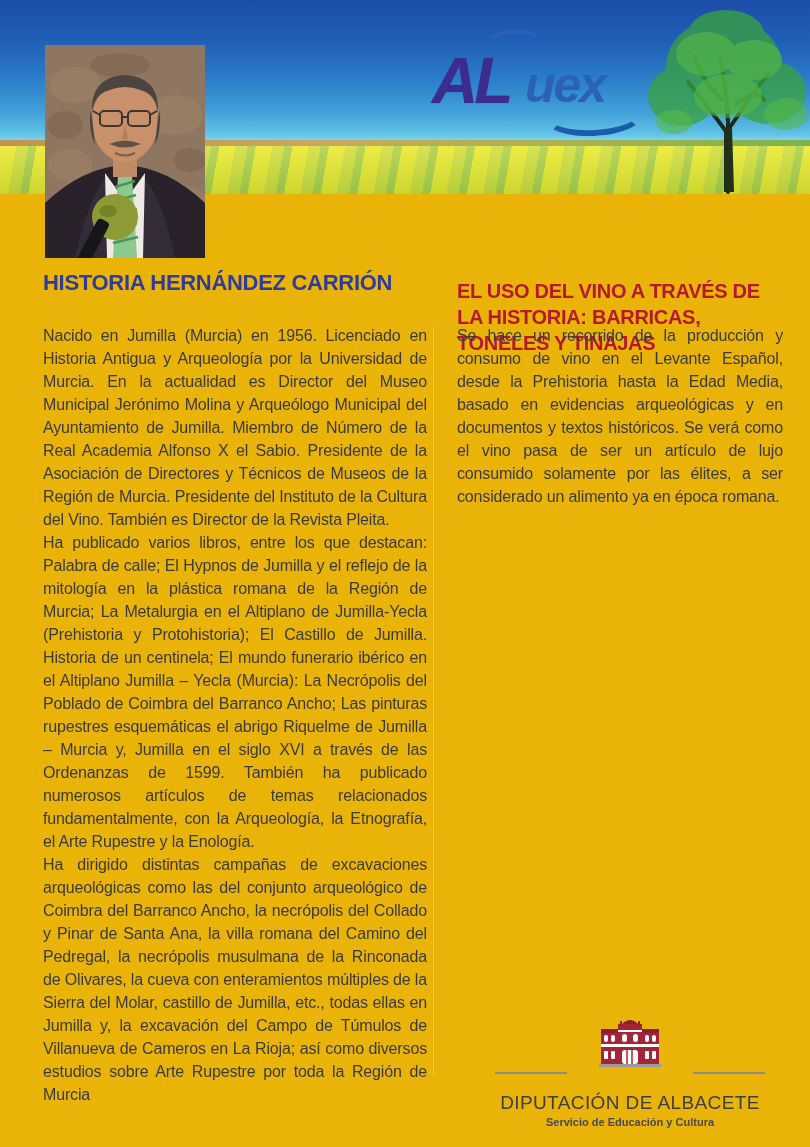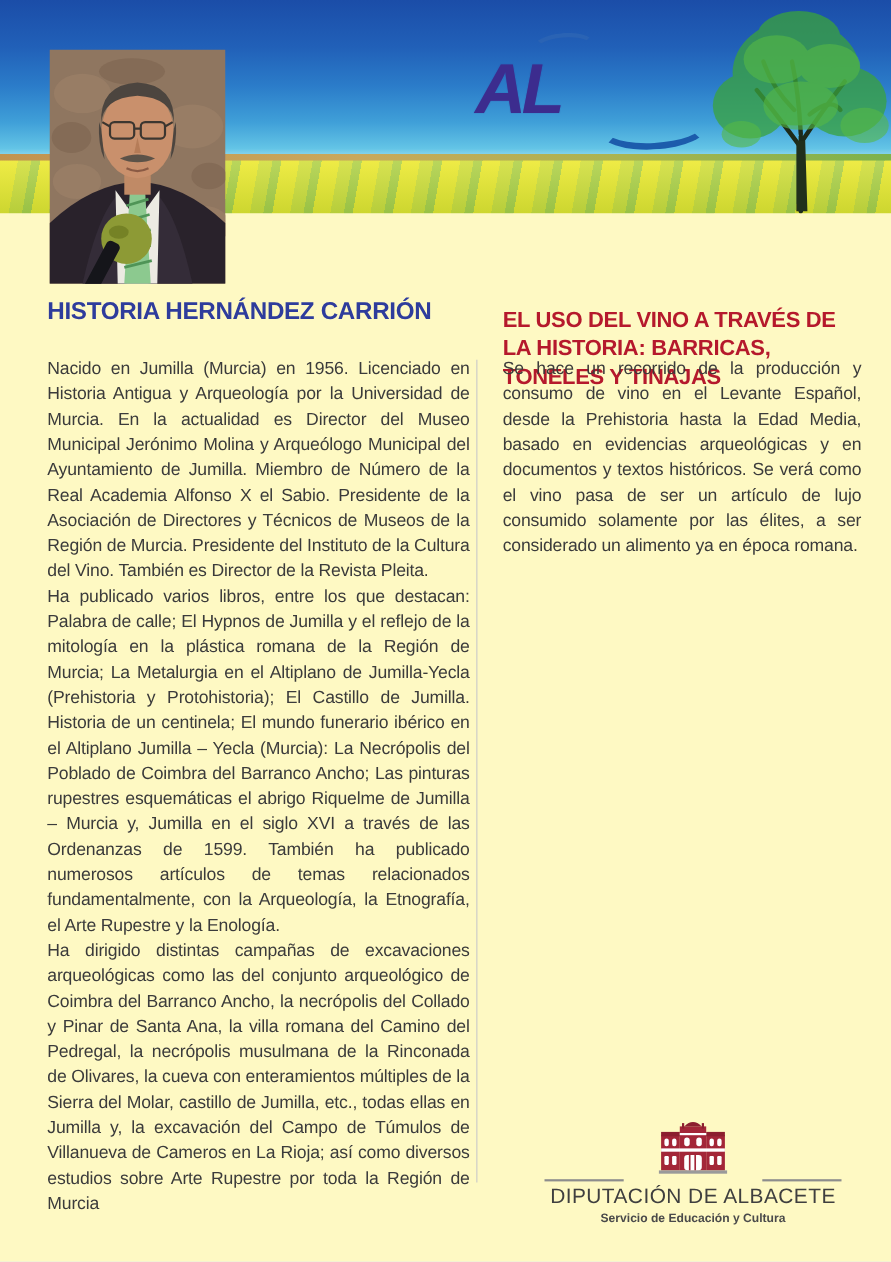--- a/index.html
+++ b/index.html
@@ -1,19 +1,19 @@
 <!DOCTYPE html>
 <html><head>
 <meta charset="utf-8">
 <style>
   * { margin:0; padding:0; box-sizing:border-box; }
   html,body { background:#e9e9e9; }
   .page {
     position:relative; width:810px; height:1147px; margin:0 auto;
-    background:#fef9c3; overflow:hidden;
+    background:#eab308; overflow:hidden;
     font-family:"Liberation Sans", sans-serif;
   }
 
   
   .header { position:absolute; left:0; top:0; width:810px; height:194px; overflow:hidden; }
   .sky {
     position:absolute; left:0; top:0; width:100%; height:142px;
     background:linear-gradient(180deg,#1b4da8 0%,#2160b8 30%,#2b7cc9 55%,#3f9fd8 78%,#63c4e6 95%,#8fd8ec 100%);
   }
   .horizon {
@@ -88,21 +88,21 @@
     position:absolute; left:433px; top:327px; width:1px; height:748px;
     background:#c9c9c9;
   }
 
   
   .footer { position:absolute; left:493px; top:1018px; width:274px; text-align:center; }
   .footer .emblem { display:inline-block; }
   .footer .rule { position:absolute; top:54px; height:2px; width:72px; background:#8d8d8d; }
   .footer .rule.left  { left:2px; }
   .footer .rule.right { right:2px; }
-  .footer .org  { margin-top:5px; font-size:19px; color:#3f3f3f; letter-spacing:0.4px; font-weight:500; }
+  .footer .org  { margin-top:20px; font-size:19px; color:#3f3f3f; letter-spacing:0.4px; font-weight:500; }
   .footer .dept { margin-top:2px; font-size:11px; color:#4a4a4a; font-weight:bold; }
 </style>
 </head>
 <body>
 
 <div class="page">
 
   <div class="header">
     <div class="sky"></div>
     <div class="horizon"></div>
@@ -129,20 +129,21 @@
         <ellipse cx="92" cy="92" rx="34" ry="22"></ellipse>
         <ellipse cx="150" cy="110" rx="22" ry="16"></ellipse>
         <ellipse cx="38" cy="118" rx="18" ry="12"></ellipse>
       </g>
       <path d="M88 188 L88 124 L96 124 L98 188 Z" fill="#20301c"></path>
     </svg>
 
     <div class="aluex">
       <span class="arc-top"></span>
       <span class="al">AL</span>
+      <span class="uex">uex</span>
       <span class="smile"></span>
     </div>
   </div>
 
   <div class="portrait">
     <svg width="160" height="213" viewBox="0 0 160 213" aria-hidden="true">
       <rect width="160" height="213" fill="#8f7660"></rect>
       <g fill="#9c8068" opacity="0.7">
         <ellipse cx="30" cy="40" rx="26" ry="18"></ellipse>
         <ellipse cx="130" cy="70" rx="28" ry="20"></ellipse>

